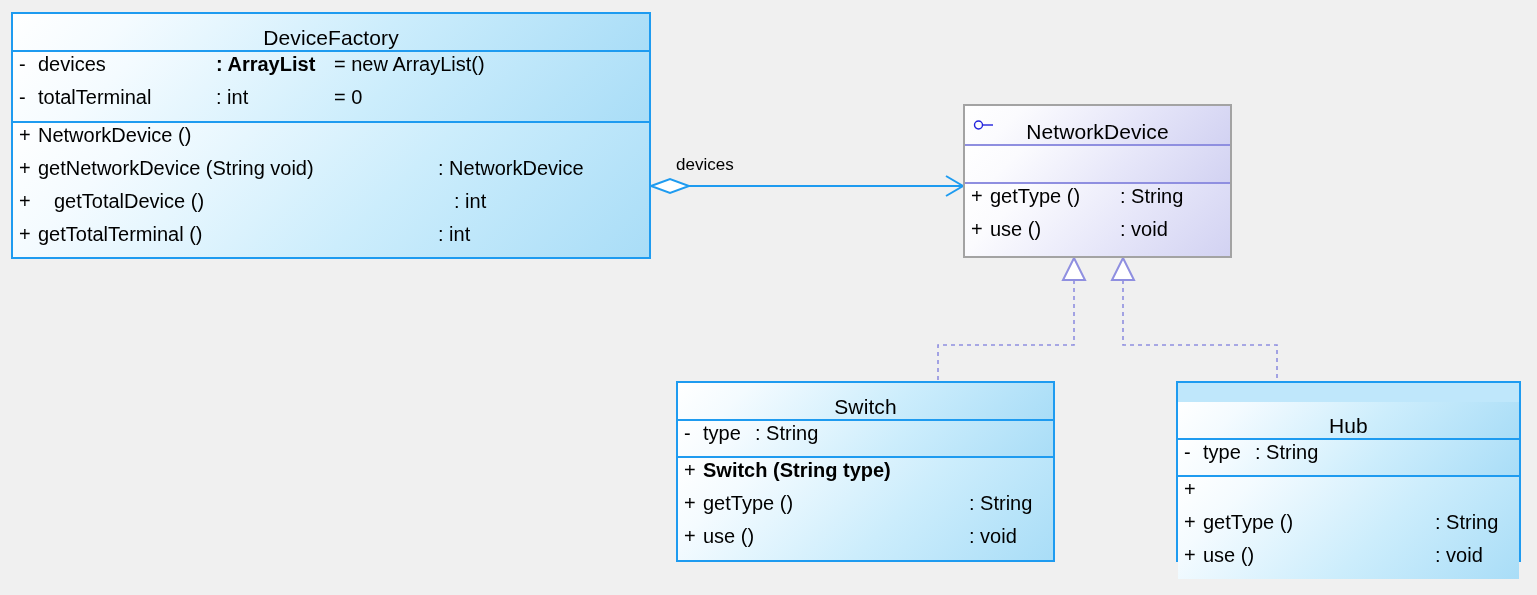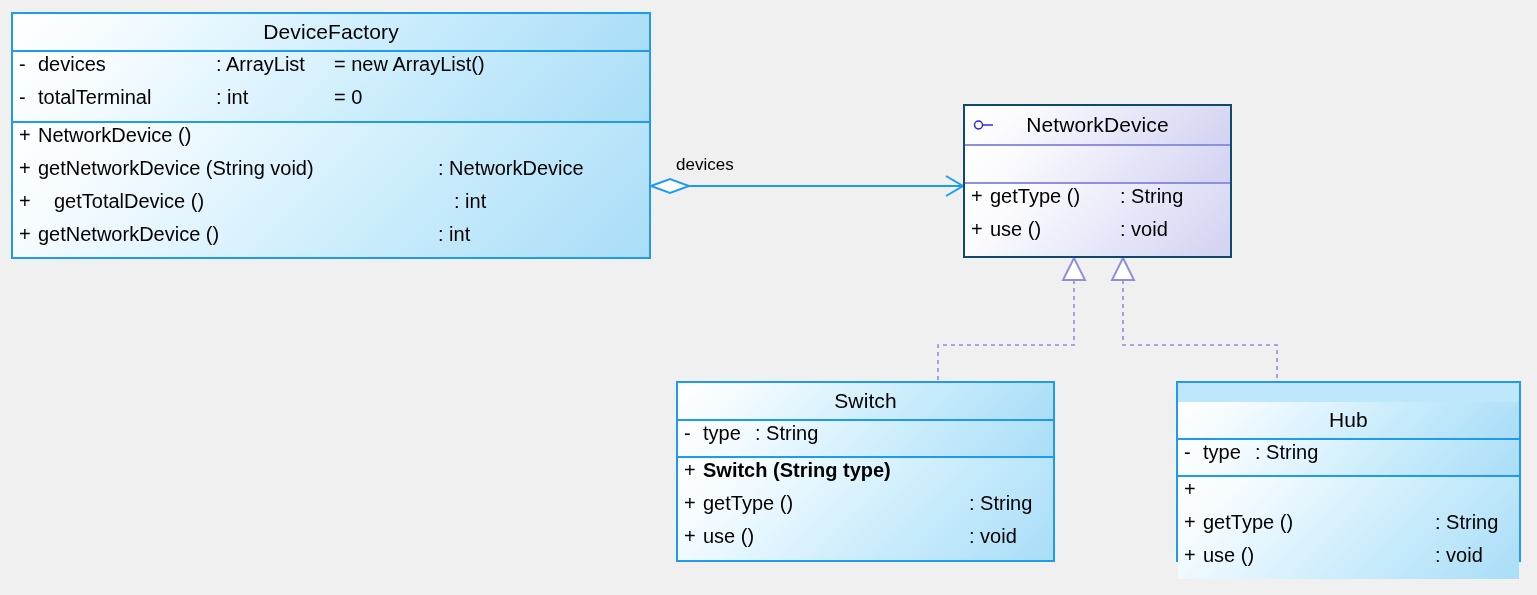--- a/index.html
+++ b/index.html
@@ -36,38 +36,39 @@
 
   
   .uml-class {
     position: absolute;
     box-sizing: border-box;
     z-index: 2;
   }
   .uml-class .compartment {
     box-sizing: border-box;
     overflow: hidden;
+    align-items: flex-end;
   }
 
   
   .uml-class.blue {
     border: 2px solid #1e9bf0;
     background: #bfe7fb;
   }
   .uml-class.blue .compartment {
     border-top: 2px solid #1e9bf0;
     background: linear-gradient(135deg, #ffffff 0%, #f4fbff 18%, #ccedfc 58%, #a9ddf7 100%);
   }
   .uml-class.blue .compartment.first {
     border-top: none;
   }
 
   
   .uml-class.purple {
-    border: 2px solid #0c4a6e;
+    border: 2px solid #a3a3a3;
     background: #22c55e;
   }
   .uml-class.purple .compartment {
     border-top: 2px solid #8f8fe0;
     background: linear-gradient(135deg, #ffffff 0%, #fbfbfe 20%, #e6e6f9 60%, #d2d2f2 100%);
   }
   .uml-class.purple .compartment.first {
     border-top: none;
   }
 
@@ -165,21 +166,21 @@
   <div class="uml-class blue" style="left:11px; top:12px; width:640px; height:247px;">
 
     <div class="compartment first class-title" style="height:36px;">
       <span>DeviceFactory</span>
     </div>
 
     <div class="compartment member-list" style="height:71px;">
       <div class="member">
         <span class="vis">-</span>
         <span class="sig" style="width:178px;">devices</span>
-        <span class="rtype" style="width:118px;">: ArrayList</span>
+        <span class="rtype" style="width:118px;font-weight:bold;">: ArrayList</span>
         <span class="rtype">= new ArrayList()</span>
       </div>
       <div class="member">
         <span class="vis">-</span>
         <span class="sig" style="width:178px;">totalTerminal</span>
         <span class="rtype" style="width:118px;">: int</span>
         <span class="rtype">= 0</span>
       </div>
     </div>
 
@@ -194,21 +195,21 @@
         <span class="sig" style="width:400px;">getNetworkDevice (String void)</span>
         <span class="rtype">: NetworkDevice</span>
       </div>
       <div class="member">
         <span class="vis">+</span>
         <span class="sig" style="width:400px;margin-left:16px;">getTotalDevice ()</span>
         <span class="rtype">: int</span>
       </div>
       <div class="member">
         <span class="vis">+</span>
-        <span class="sig" style="width:400px;">getNetworkDevice ()</span>
+        <span class="sig" style="width:400px;">getTotalTerminal ()</span>
         <span class="rtype">: int</span>
       </div>
     </div>
   </div>
 
   <div class="uml-class purple" style="left:963px; top:104px; width:269px; height:154px;">
 
     <div class="compartment first class-title" style="height:38px;">
       <svg class="iface-icon" viewBox="0 0 22 12">
         <circle cx="5.5" cy="6" r="4" fill="none" stroke="#2222dd" stroke-width="1.4"></circle>

